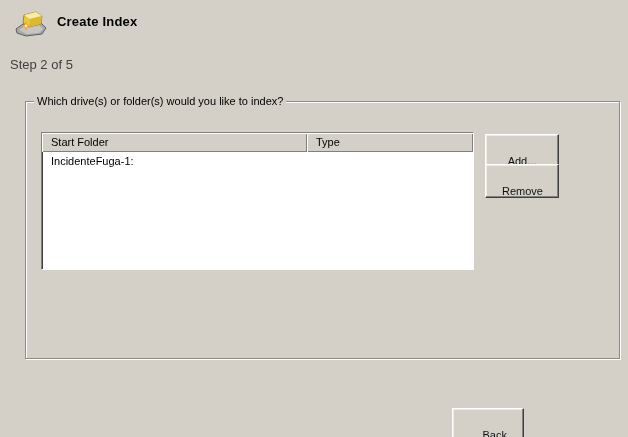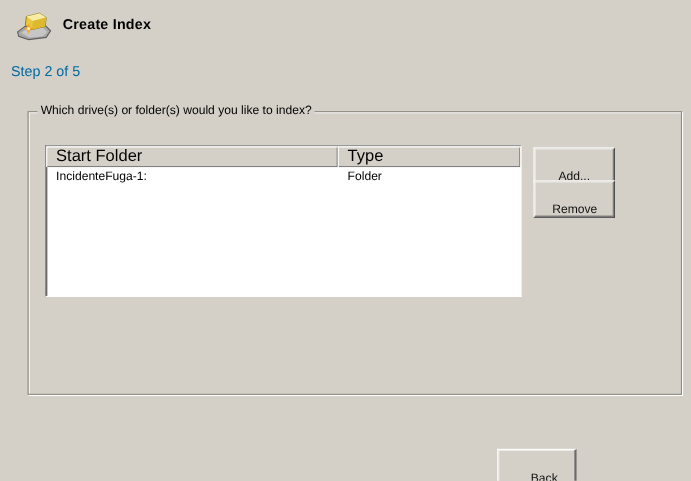--- a/index.html
+++ b/index.html
@@ -14,21 +14,21 @@
   .window { position: absolute; inset: 0; border-radius: 11px; }
 
   
   .hdr-icon { position: absolute; left: 14px; top: 7px; width: 34px; height: 31px; }
   .title {
     position: absolute; left: 57px; top: 14px;
     font-size: 13px; font-weight: 700; letter-spacing: 0.2px;
   }
   .step {
     position: absolute; left: 10px; top: 57px;
-    font-size: 13px; color: #0369a1;
+    font-size: 13px; color: #404040;
   }
 
   
   .groupbox {
     position: absolute; left: 25px; top: 101px;
     width: 593px; height: 256px;
     border: 1px solid #8e8b83;
     box-shadow: 1px 1px 0 #ffffff, inset 1px 1px 0 #ffffff;
   }
   .group-label {
@@ -43,29 +43,29 @@
     width: 431px; height: 136px;
     background: #ffffff;
     border: 1px solid;
     border-color: #808080 #ffffff #ffffff #808080;
     box-shadow: inset 1px 1px 0 #404040;
   }
   .lv-header { display: flex; height: 19px; }
   .lv-hcell {
     background: #d4d0c8;
     box-sizing: border-box;
-    font-size: 15px; line-height: 18px;
+    font-size: 11px; line-height: 18px;
     padding-left: 9px;
     box-shadow: inset 1px 1px 0 #ffffff, inset -1px -1px 0 #808080;
     overflow: hidden; white-space: nowrap;
     cursor: default;
   }
   .col1 { width: 265px; }
   .col2 { width: 166px; flex: 1; }
-  .lv-row { display: flex; height: 18px; }
+  .lv-row { display: flex; height: 18px; flex-direction: column; }
   .lv-cell {
     box-sizing: border-box;
     font-size: 11px; line-height: 18px;
     padding-left: 9px;
     overflow: hidden; white-space: nowrap;
     cursor: default;
   }
 
   
   .btn {

